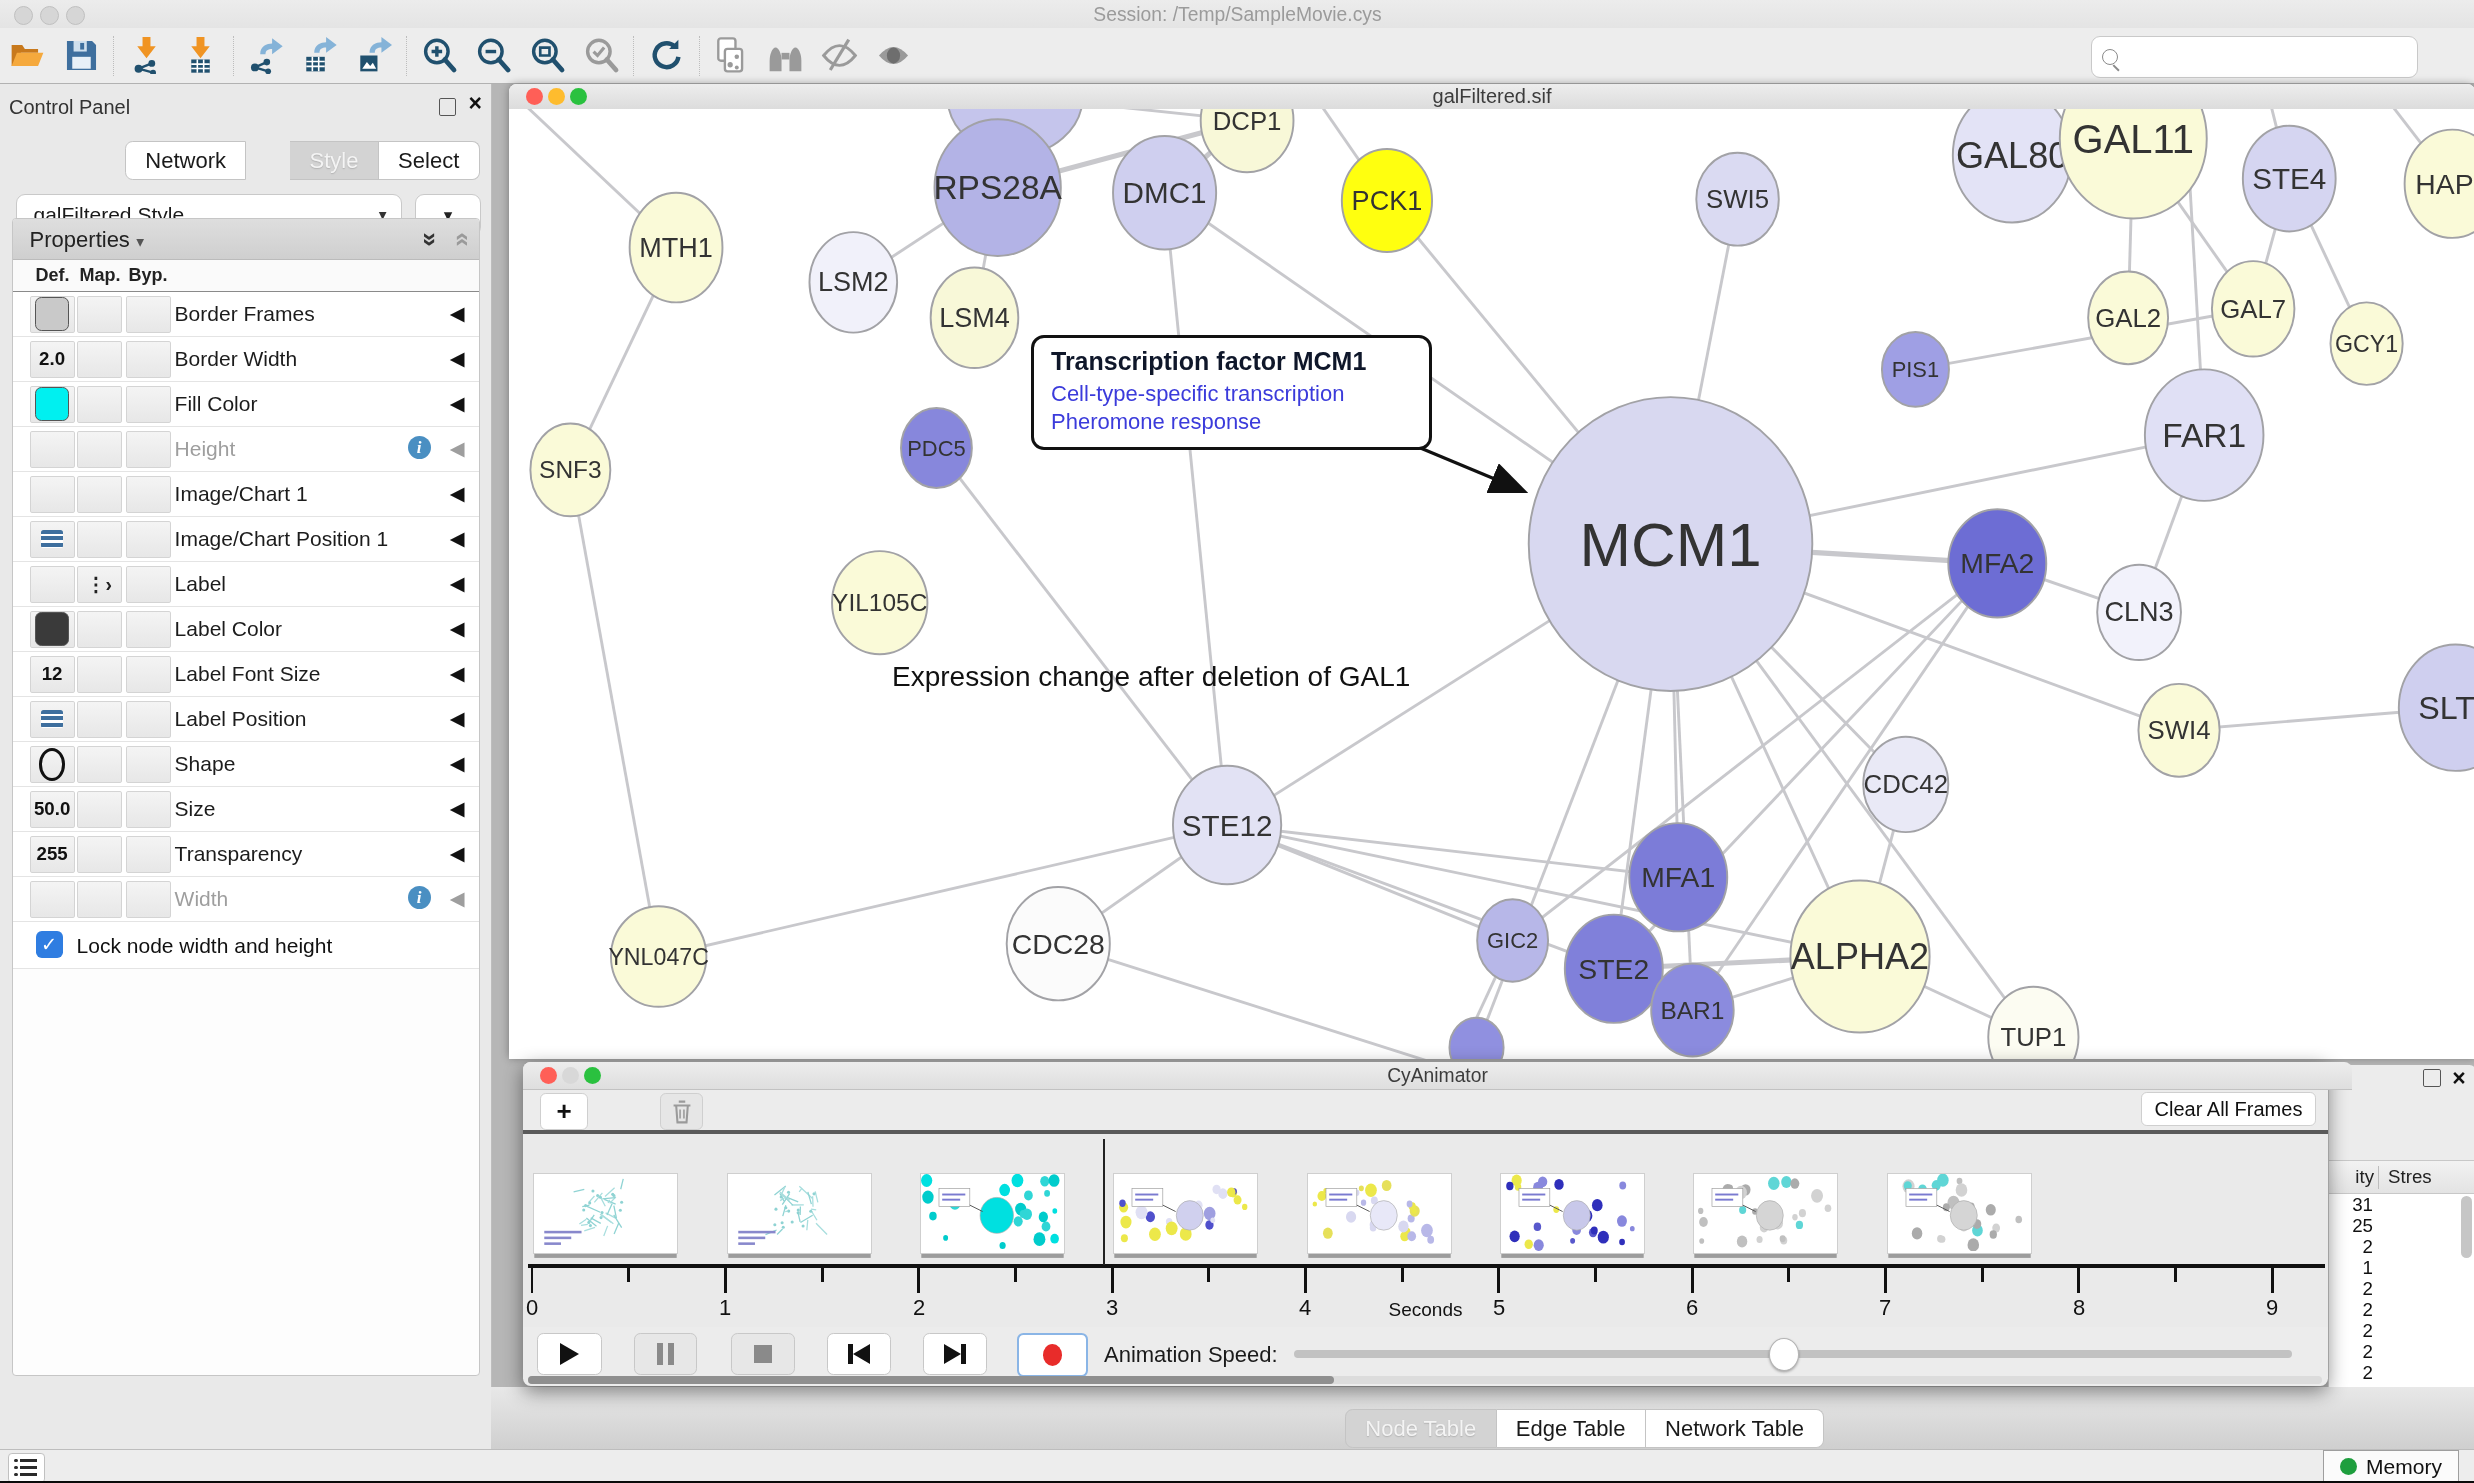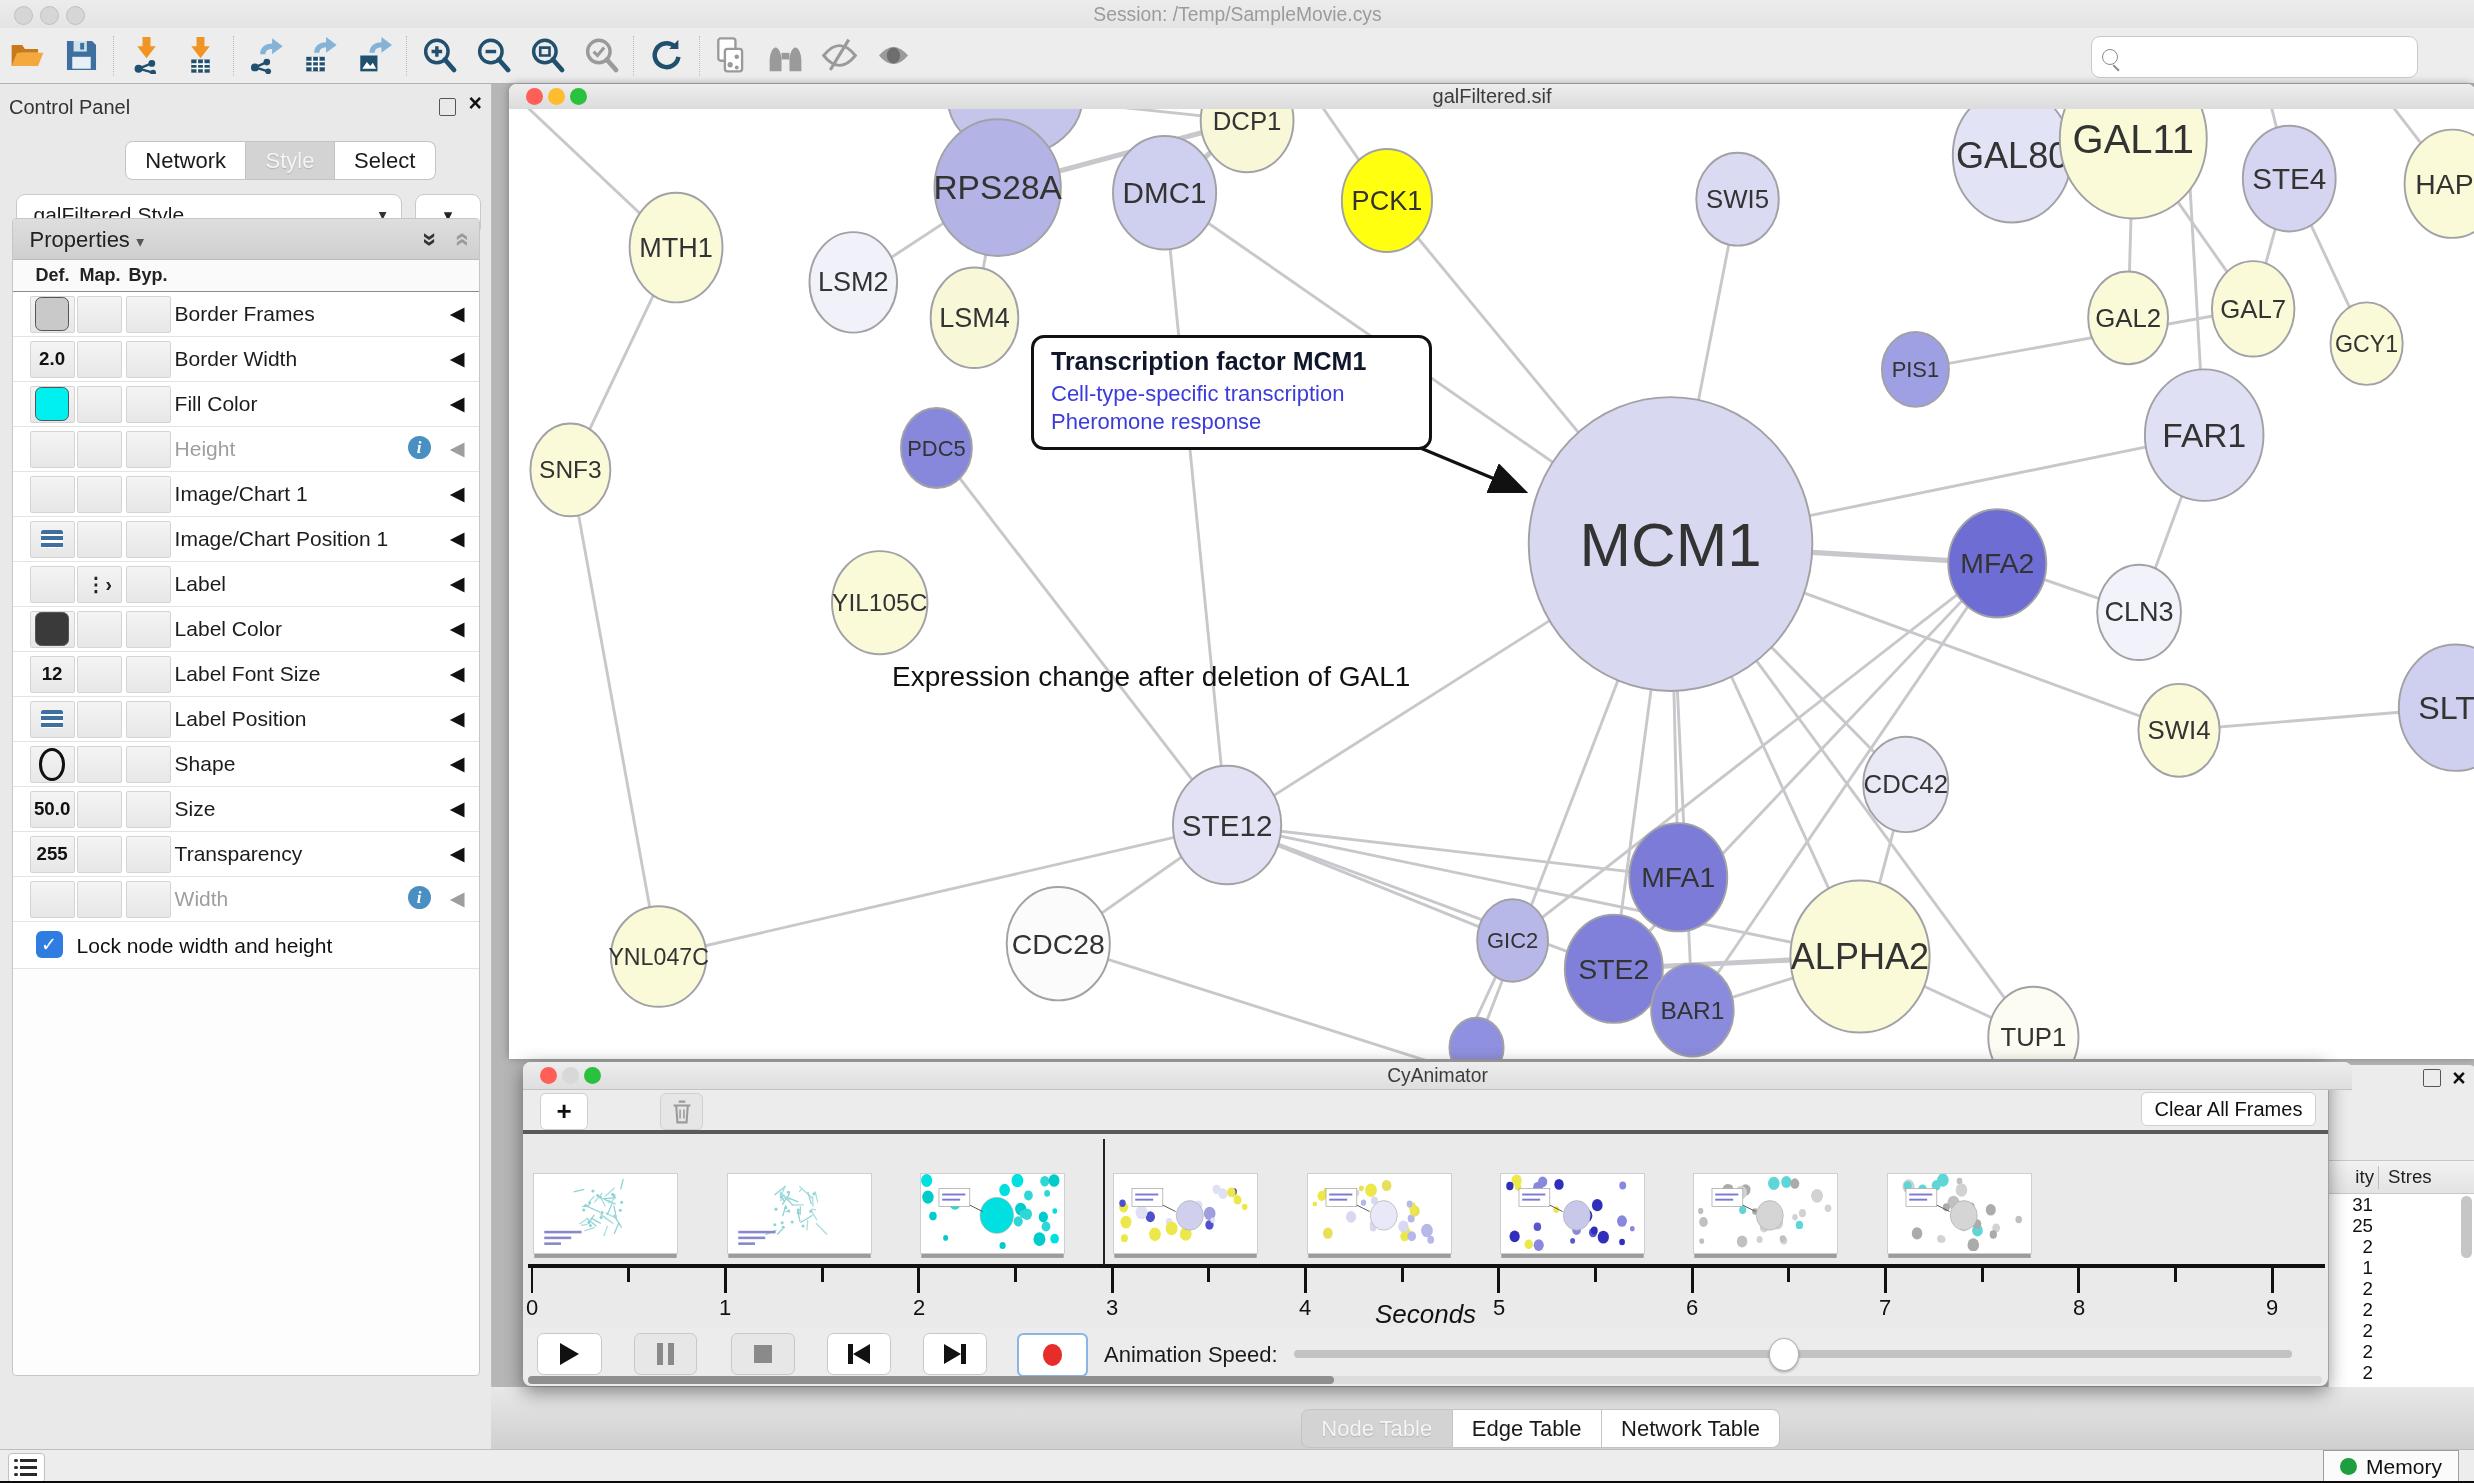--- a/index.html
+++ b/index.html
@@ -21,21 +21,21 @@
   #searchbox input{border:none;outline:none;font-size:19.3px;flex:1;margin-left:7.7px;background:transparent;}
   
   #cpanel{position:absolute;left:0;top:84px;width:491px;height:1365px;background:#e9e9e9;border-right:1.3px solid #bdbdbd;}
   #cp-title{position:absolute;left:9px;top:11.6px;font-size:20px;color:#333;}
   .float-ic{position:absolute;width:15.5px;height:15.5px;border:1.9px solid #555;border-radius:1.9px;}
   .close-ic{position:absolute;font-size:23px;font-weight:bold;color:#111;line-height:18px;}
   .segrow{position:absolute;display:flex;}
   .seg-tab{height:37px;line-height:37px;padding:0 19.3px;font-size:22px;background:#fff;border:0.6px solid #c4c4c4;border-left-width:0;color:#1a1a1a;}
   .seg-tab:first-child{border-left-width:0.6px;border-radius:7.7px 0 0 7.7px;}
   .seg-tab:last-child{border-radius:0 7.7px 7.7px 0;}
-  .seg-tab.sel{background:#d3d3d3;color:#f4f4f4;text-shadow:0 1.3px 1.3px #b0b0b0;}
+  .seg-tab.sel{background:#d3d3d3;color:#f4f4f4;text-shadow:0 1.3px 1.3px #b0b0b0;margin-left:44px;}
   #style-select{position:absolute;left:15.5px;top:110px;width:384px;height:40px;background:#fff;border:1.3px solid #c9c9c9;border-radius:9px;font-size:21px;color:#1a1a1a;display:flex;align-items:center;}
   #style-select .val{margin-left:17px;flex:1;}
   #style-select .car{margin-right:14px;font-size:15.5px;color:#333;}
   #style-menu-btn{position:absolute;left:415px;top:110px;width:64px;height:40px;background:#fff;border:1.3px solid #c9c9c9;border-radius:9px;font-size:17px;color:#222;display:flex;align-items:center;justify-content:center;}
   #props{position:absolute;left:11.6px;top:134px;width:466px;height:1156px;background:#fdfdfd;border:1.3px solid #c6c6c6;border-radius:3.9px;overflow:hidden;}
   #props-header{height:40px;background:linear-gradient(#dedede,#cfcfcf);border-bottom:0.6px solid #bbb;position:relative;}
   #props-header .ph{position:absolute;left:17px;top:7.7px;font-size:22px;color:#222;}
   #props-header .ph .car{font-size:15.5px;color:#555;margin-left:6.4px;}
   .dblchev{position:absolute;top:5.2px;font-size:26px;color:#333;transform:rotate(90deg);font-weight:bold;}
   .dblchev.up{transform:rotate(-90deg);color:#9a9a9a;}
@@ -79,21 +79,21 @@
   #cy-trash{left:137px;top:31px;width:41px;height:35px;background:#e6e6e6;}
   #cy-clear{left:1618px;top:30px;width:173px;height:32px;font-size:20px;}
   #cy-darkline{position:absolute;left:0;top:68px;width:100%;height:3.9px;background:#5a5a5a;}
   #timeline{position:absolute;left:0;top:72px;width:100%;height:193px;background:#eaeaea;}
   .thumb{position:absolute;top:39px;width:143px;height:79px;background:#fff;border:1.3px solid #cfcfcf;box-shadow:0 5.2px 0 -1.3px #9c9c9c;}
   #axis{position:absolute;left:5.2px;top:130px;width:1797px;height:3.9px;background:#111;}
   .tick{position:absolute;top:134px;width:2.6px;background:#111;}
   .tick.major{height:24.5px;}
   .tick.minor{height:14px;}
   .ticklab{position:absolute;top:161px;font-size:22px;color:#111;transform:translateX(-50%);}
-  #seconds{position:absolute;left:0;width:100%;top:165px;text-align:center;font-size:26px;color:#111;font-style:italic;}
+  #seconds{position:absolute;left:0;width:100%;top:165px;text-align:center;font-size:19px;color:#111;}
   #playhead{position:absolute;top:5.2px;width:1.9px;height:126px;background:#222;}
   #transport{position:absolute;left:0;top:271px;width:100%;height:43px;}
   .tbtn{position:absolute;top:0;height:40px;background:#fff;border:1.3px solid #c8c8c8;border-radius:6.4px;display:flex;align-items:center;justify-content:center;}
   .tbtn.gray{background:#e7e7e7;}
   .gl-play{width:0;height:0;border-left:19.3px solid #111;border-top:11.6px solid transparent;border-bottom:11.6px solid transparent;}
   .gl-bar{width:5.8px;height:22px;background:#8a8a8a;margin:0 2.6px;}
   .gl-stop{width:18px;height:18px;background:#8a8a8a;}
   .gl-tri-l{width:0;height:0;border-right:17px solid #111;border-top:10.3px solid transparent;border-bottom:10.3px solid transparent;}
   .gl-tri-r{width:0;height:0;border-left:17px solid #111;border-top:10.3px solid transparent;border-bottom:10.3px solid transparent;}
   .gl-bar-k{width:5.2px;height:20.6px;background:#111;}

